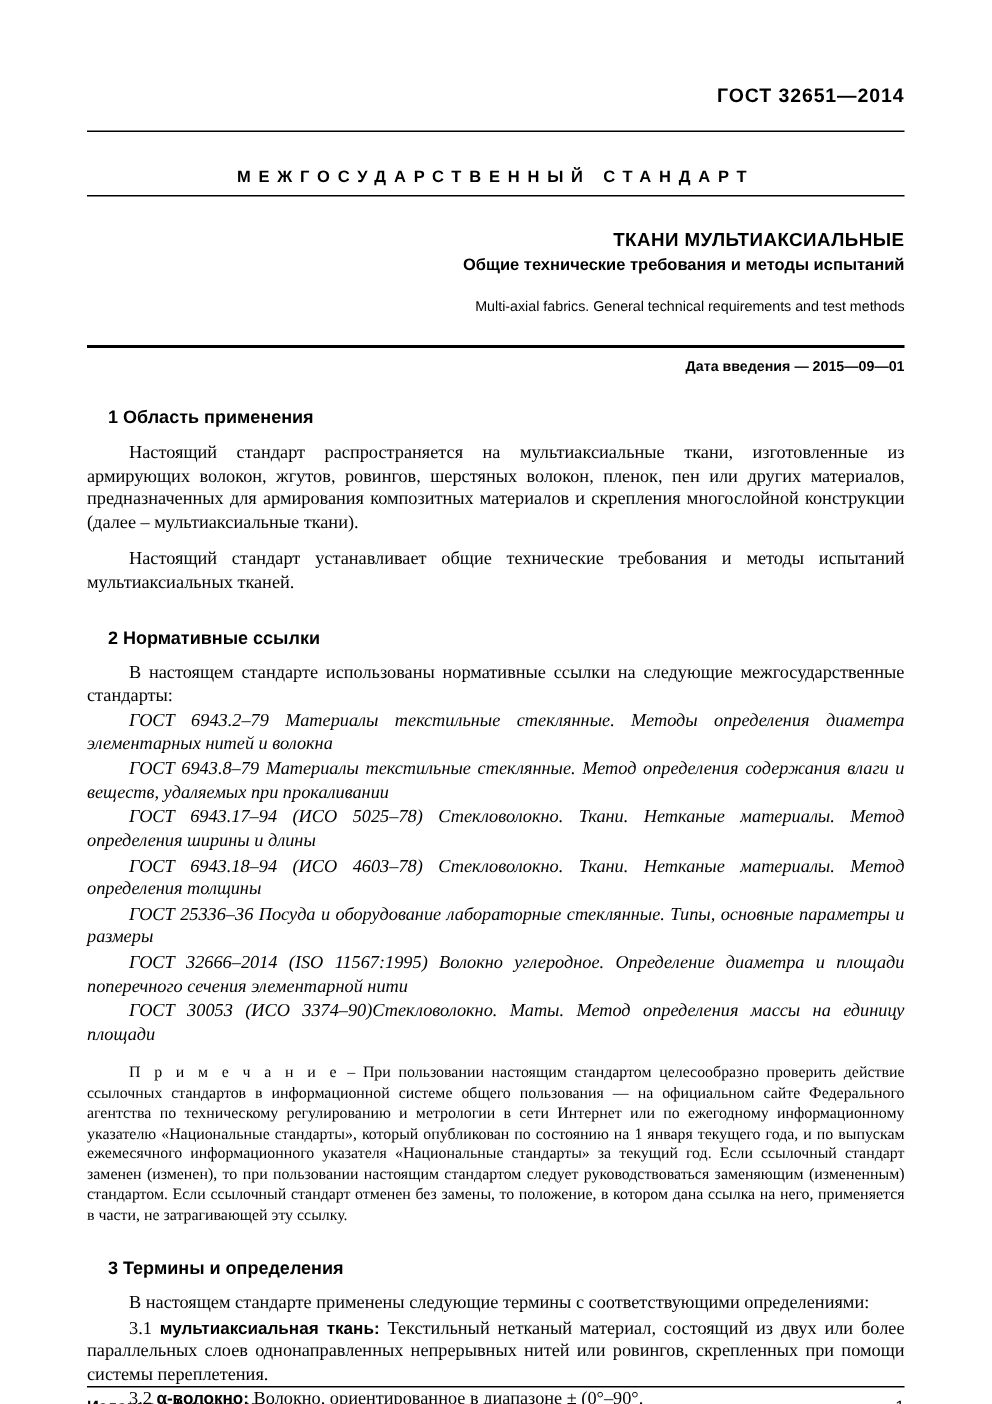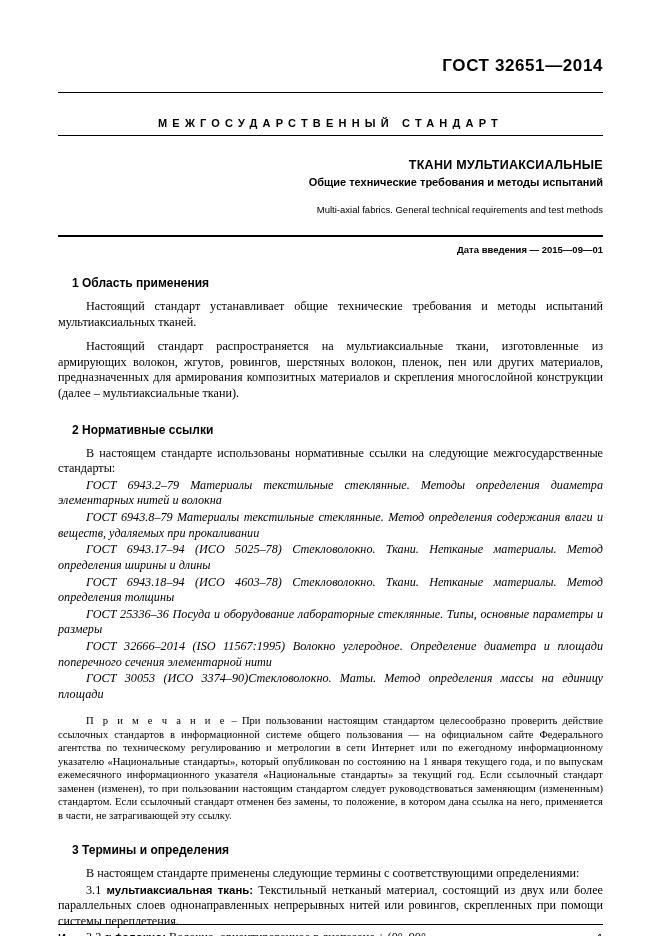--- a/index.html
+++ b/index.html
@@ -18,21 +18,21 @@
   .page {
     position: relative;
     width: 661px;
     height: 936px;
     box-sizing: border-box;
     padding: 0 58px;
   }
   .gost-number {
     text-align: right;
     font-family: "Liberation Sans", sans-serif;
-    font-size: 17px;
+    font-size: 13px;
     font-weight: bold;
     letter-spacing: 0.6px;
     margin-top: 56px;
   }
   .std-band {
     margin-top: 16px;
     font-family: "Liberation Sans", sans-serif;
     font-size: 11px;
     font-weight: bold;
     text-align: center;
@@ -151,22 +151,22 @@
     <div class="title-main">ТКАНИ МУЛЬТИАКСИАЛЬНЫЕ</div>
     <div class="title-sub">Общие технические требования и методы испытаний</div>
     <div class="title-en">Multi-axial fabrics. General technical requirements and test methods</div>
   </div>
 
   <div class="rule-thick"></div>
 
   <div class="intro-date">Дата введения — 2015—09—01</div>
 
   <h2 class="section">1 Область применения</h2>
+  <p class="body">Настоящий стандарт распространяется на мультиаксиальные ткани, изготовленные из армирующих волокон, жгутов, ровингов, шерстяных волокон, пленок, пен или других материалов, предназначенных для армирования композитных материалов и скрепления многослойной конструкции (далее – мультиаксиальные ткани).</p>
   <p class="body">Настоящий стандарт устанавливает общие технические требования и методы испытаний мультиаксиальных тканей.</p>
-  <p class="body">Настоящий стандарт распространяется на мультиаксиальные ткани, изготовленные из армирующих волокон, жгутов, ровингов, шерстяных волокон, пленок, пен или других материалов, предназначенных для армирования композитных материалов и скрепления многослойной конструкции (далее – мультиаксиальные ткани).</p>
 
   <h2 class="section">2 Нормативные ссылки</h2>
   <p class="body">В настоящем стандарте использованы нормативные ссылки на следующие межгосударственные стандарты:</p>
   <p class="ref">ГОСТ 6943.2–79 Материалы текстильные стеклянные. Методы определения диаметра элементарных нитей и волокна</p>
   <p class="ref">ГОСТ 6943.8–79 Материалы текстильные стеклянные. Метод определения содержания влаги и веществ, удаляемых при прокаливании</p>
   <p class="ref">ГОСТ 6943.17–94 (ИСО 5025–78) Стекловолокно. Ткани. Нетканые материалы. Метод определения ширины и длины</p>
   <p class="ref">ГОСТ 6943.18–94 (ИСО 4603–78) Стекловолокно. Ткани. Нетканые материалы. Метод определения толщины</p>
   <p class="ref">ГОСТ 25336–36 Посуда и оборудование лабораторные стеклянные. Типы, основные параметры и размеры</p>
   <p class="ref">ГОСТ 32666–2014 (ISO 11567:1995) Волокно углеродное. Определение диаметра и площади поперечного сечения элементарной нити</p>
   <p class="ref">ГОСТ 30053  (ИСО 3374–90)Стекловолокно.  Маты.  Метод определения массы на единицу площади</p>

